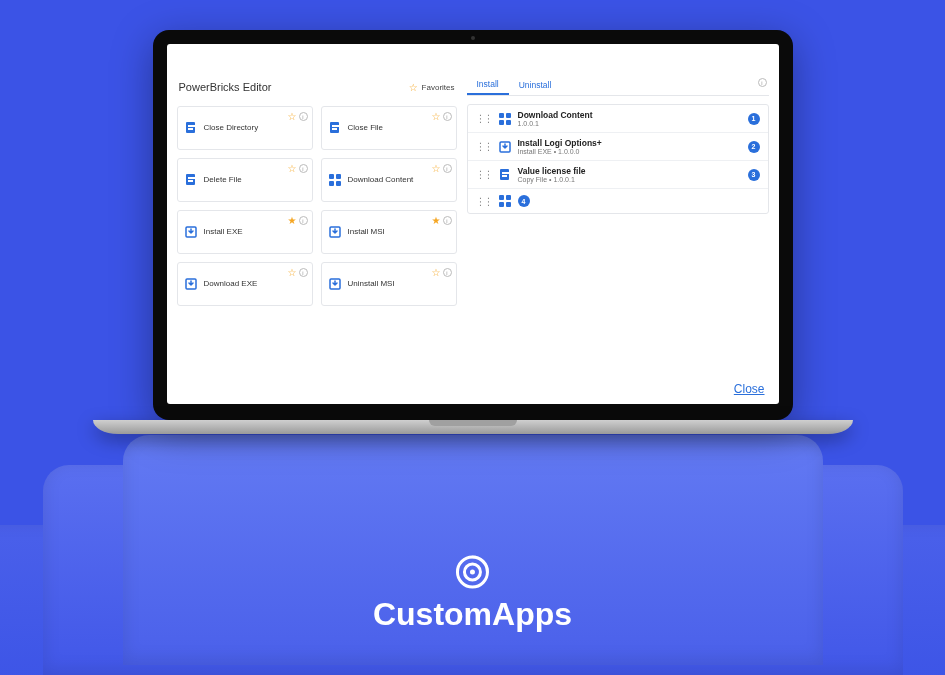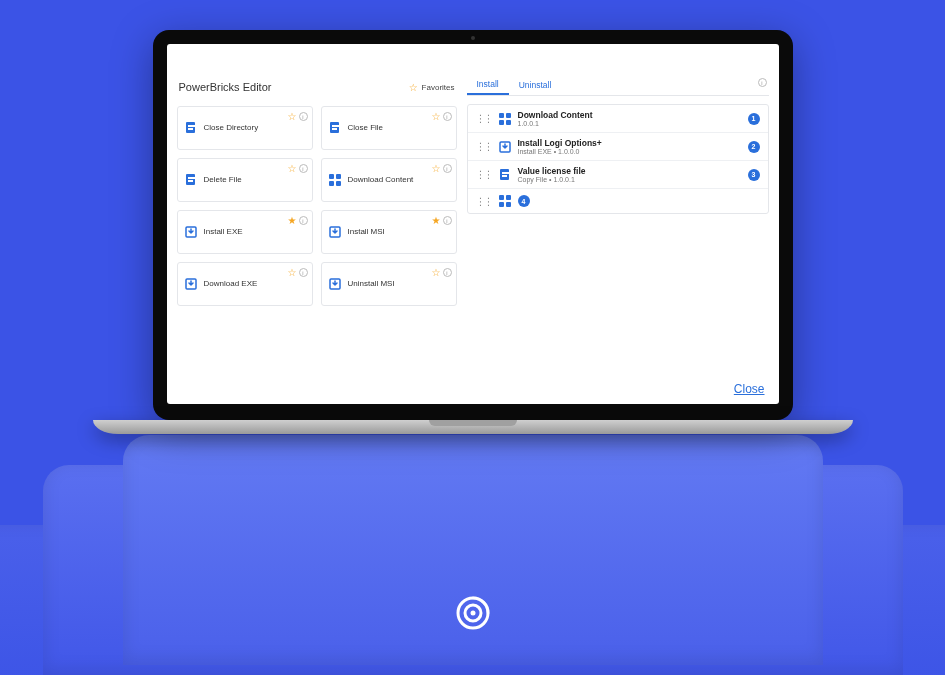--- a/index.html
+++ b/index.html
@@ -327,20 +327,21 @@
   </div>
 </div>
 
 <div class="brand">
   <svg width="40" height="40" viewBox="0 0 40 40">
     <circle cx="20" cy="20" r="15" fill="none" stroke="#fff" stroke-width="3"></circle>
     <circle cx="20" cy="20" r="8" fill="none" stroke="#fff" stroke-width="3"></circle>
     <circle cx="20" cy="20" r="2.5" fill="#fff"></circle>
     <path d="M20 5 A15 15 0 0 1 35 20" fill="none" stroke="#fff" stroke-width="3" stroke-linecap="round" opacity="0.5"></path>
   </svg>
+  <div class="brand-text">CustomApps</div>
 </div>
 
 <svg width="0" height="0" style="position:absolute">
   <defs>
     <g id="ico-file-copy">
       <rect x="2" y="1" width="9" height="11" rx="1" fill="#2a6fdb"></rect>
       <rect x="4" y="4" width="7" height="2" fill="#fff"></rect>
       <rect x="4" y="7" width="5" height="2" fill="#fff"></rect>
     </g>
     <g id="ico-grid">

